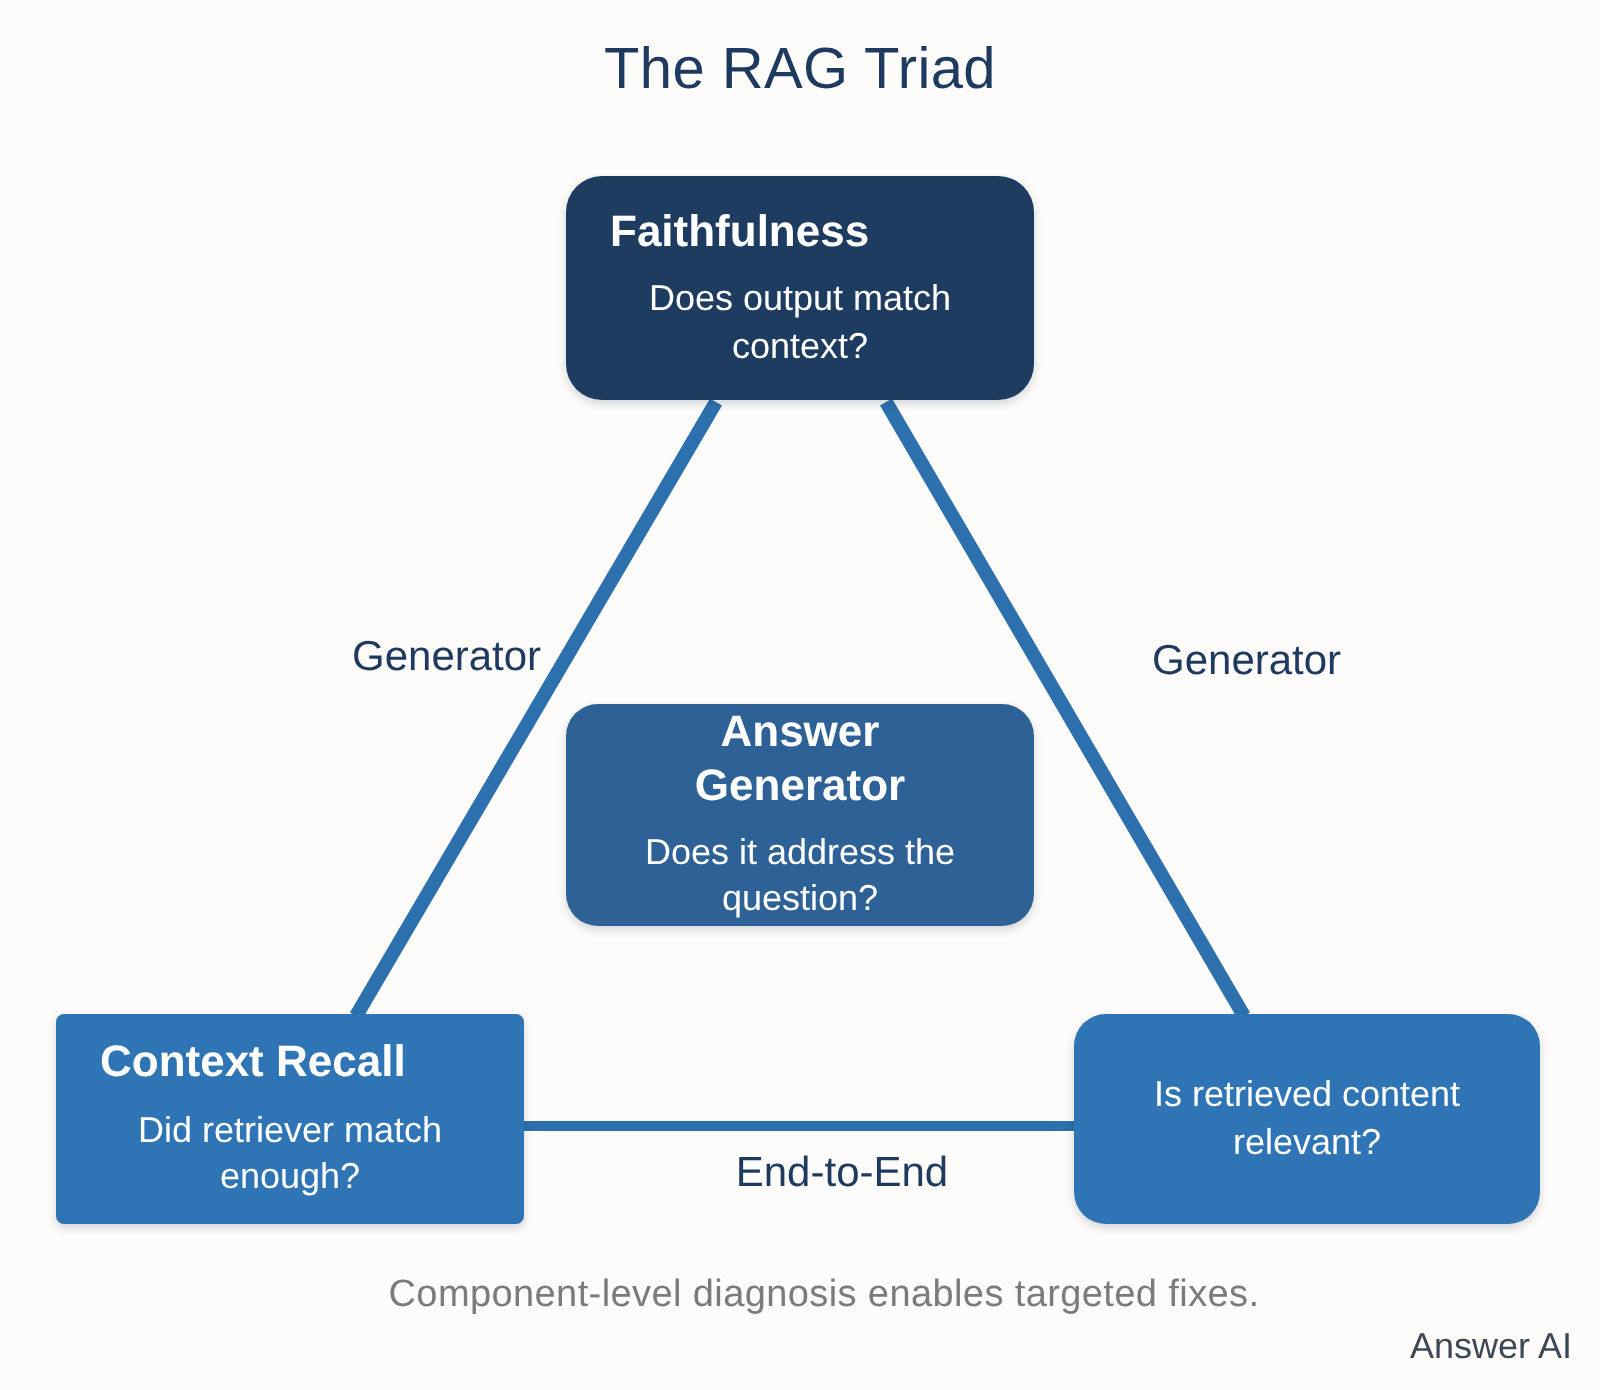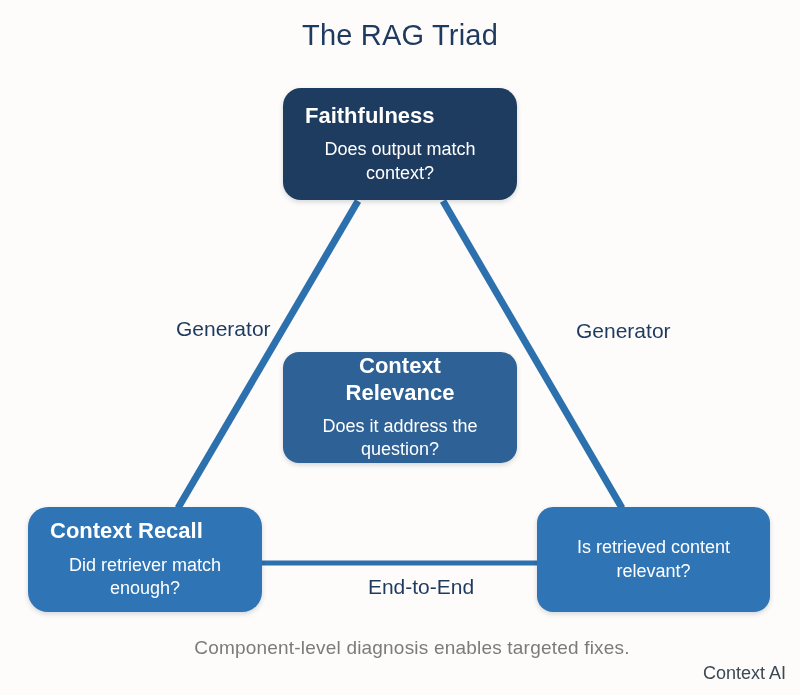--- a/index.html
+++ b/index.html
@@ -62,21 +62,21 @@
     border-radius: 18px;
   }
   .node-answer-relevance {
     left: 283px; top: 352px;
     width: 234px; height: 111px;
     border-radius: 16px;
   }
   .node-context-recall {
     left: 28px; top: 507px;
     width: 234px; height: 105px;
-    border-radius: 20px;
+    border-radius: 4px;
   }
   .node-context-precision {
     left: 537px; top: 507px;
     width: 233px; height: 105px;
     border-radius: 16px;
   }
   .edge-label {
     position: absolute;
     z-index: 2;
     font-size: 21px;
@@ -122,36 +122,36 @@
     <line x1="443" y1="201" x2="622" y2="508" stroke-width="7" stroke="#2d70ae"></line>
     <line x1="262" y1="563" x2="537" y2="563" stroke-width="5" stroke="#2d70ae"></line>
   </svg>
 
   <div class="node node-faithfulness" style="background: rgb(30, 60, 95);">
     <div class="node-title">Faithfulness</div>
     <div class="node-question">Does output match context?</div>
   </div>
 
   <div class="node node-answer-relevance" style="background: rgb(46, 98, 150);">
-    <div class="node-title">Context Relevance</div>
+    <div class="node-title">Answer Generator</div>
     <div class="node-question">Does it address the question?</div>
   </div>
 
   <div class="node node-context-recall" style="background: rgb(47, 116, 181);">
     <div class="node-title">Context Recall</div>
     <div class="node-question">Did retriever match enough?</div>
   </div>
 
   <div class="node node-context-precision" style="background: rgb(47, 116, 181);">
     <div class="node-question">Is retrieved content relevant?</div>
   </div>
 
   <div class="edge-label edge-label-left">Generator</div>
 
   <div class="edge-label edge-label-right">Generator</div>
 
   <div class="edge-label edge-label-bottom">End-to-End</div>
 
   <div class="footer-caption">Component-level diagnosis enables targeted fixes.</div>
 
-  <div class="attribution">Context AI</div>
+  <div class="attribution">Answer AI</div>
 
 </div>
 
 </body></html>

